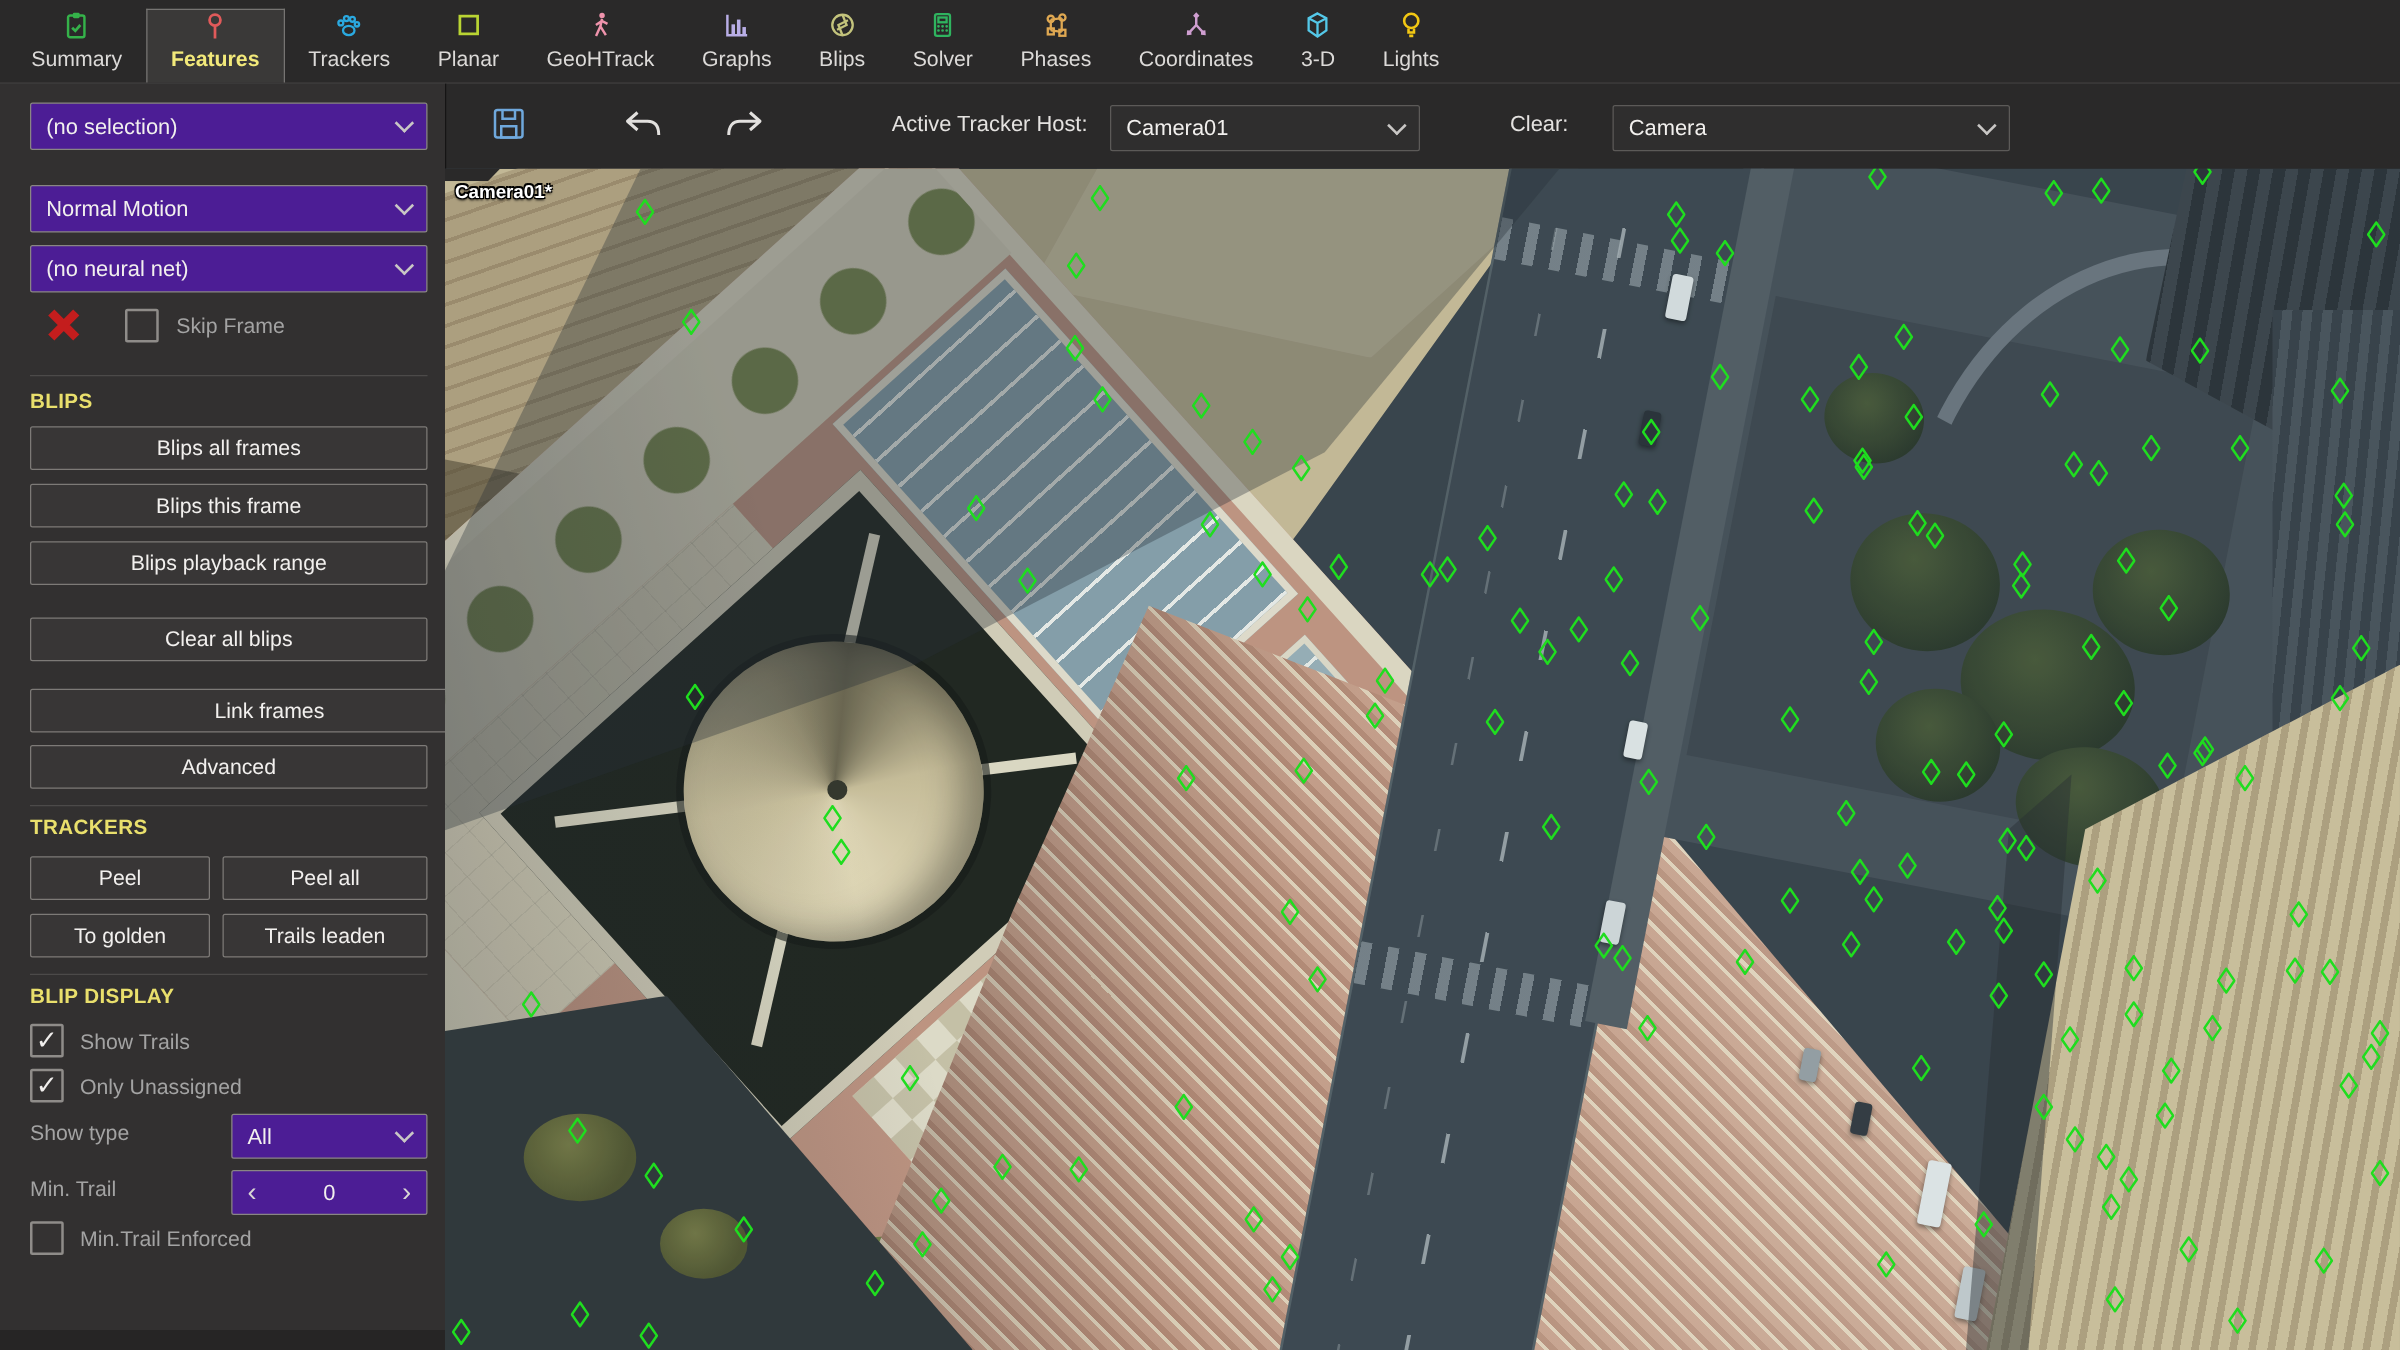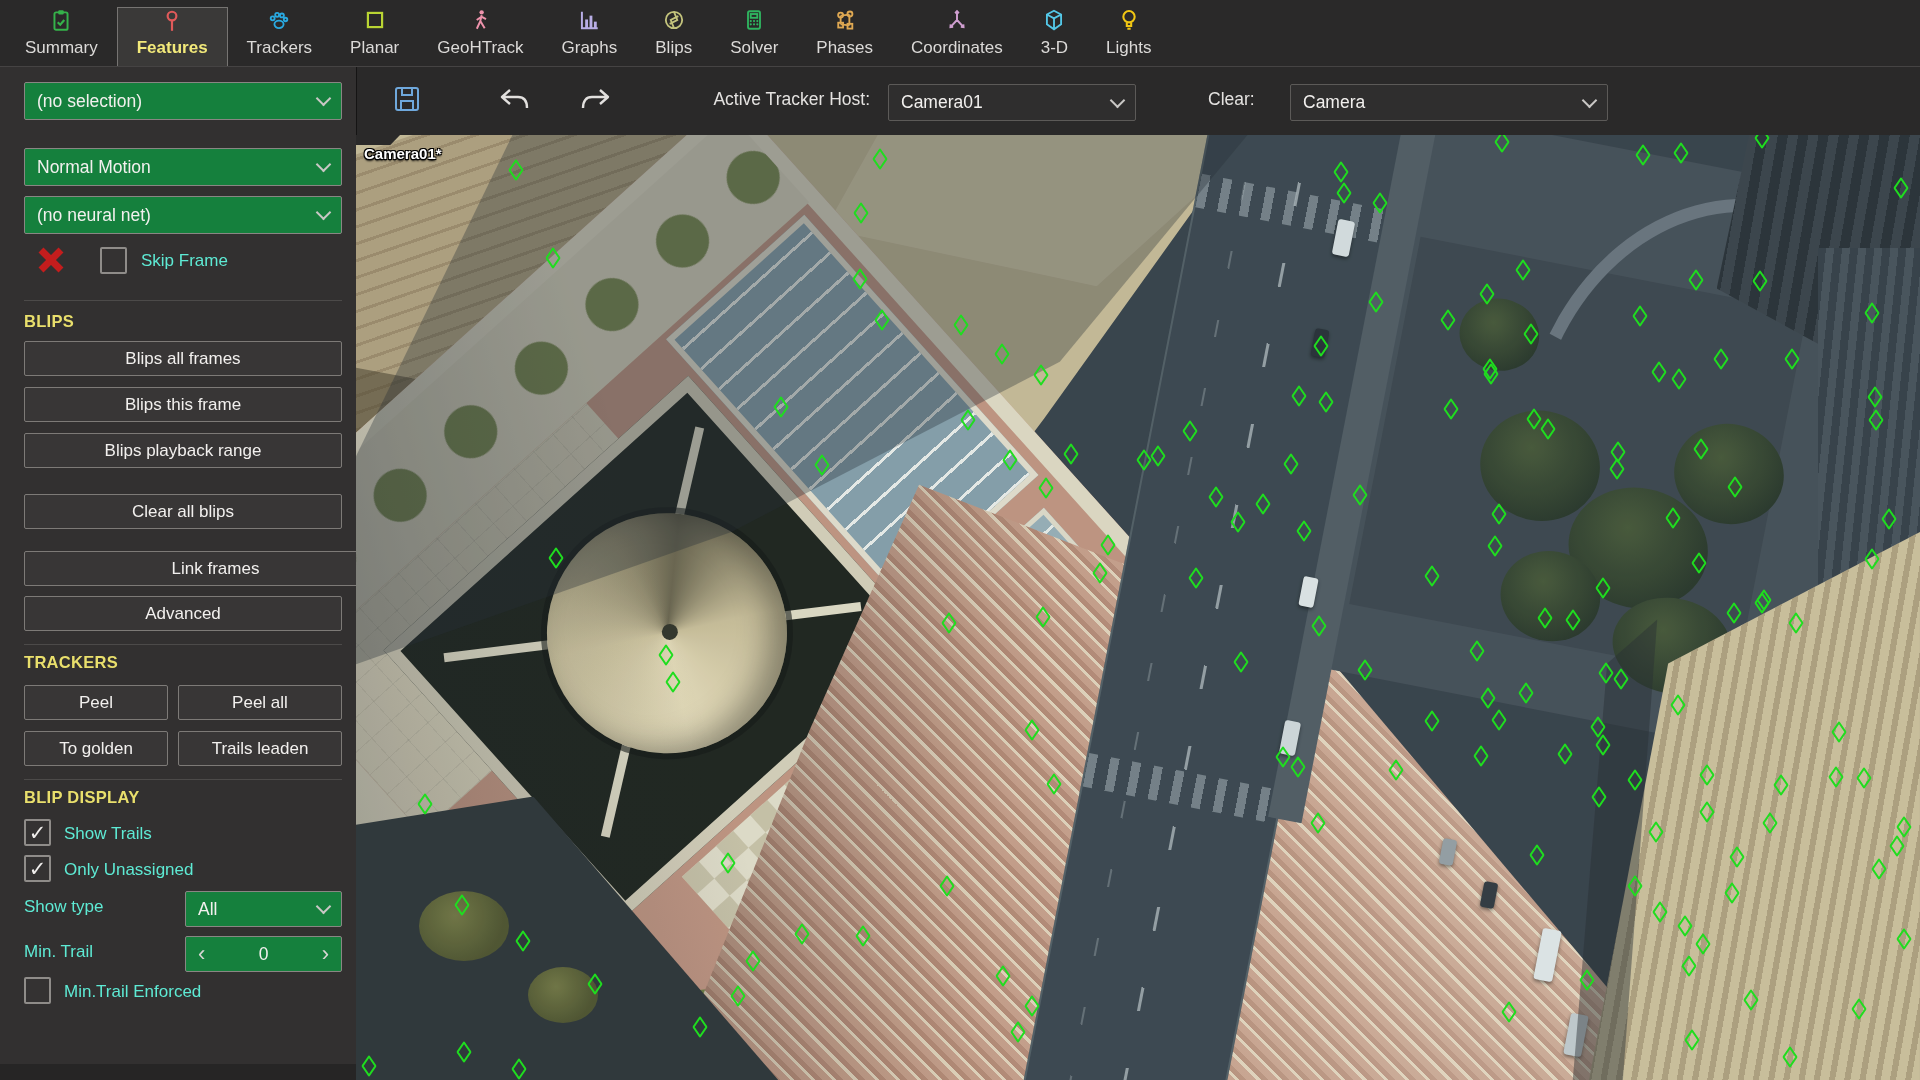--- a/index.html
+++ b/index.html
@@ -21,29 +21,29 @@
   #toolrow{left:356px;top:67px;width:1564px;height:68px;background:#2a2929;}
   .toollbl{font-size:17.5px;color:#e4e2e0;}
   .dd{box-sizing:border-box;display:flex;align-items:center;justify-content:space-between;
       padding:0 12px;border-radius:2px;font-size:17.5px;color:#f2f0ee;}
   .dd-dark{background:#2f2e2e;border:1px solid #5c5a58;}
   .chev{width:9px;height:9px;border-right:2px solid #c9c7c5;border-bottom:2px solid #c9c7c5;
         transform:rotate(45deg);margin-top:-5px;flex:0 0 auto;}
 
   
   #sidebar{left:0;top:67px;width:356px;height:1013px;background:#323030;border-right:1px solid #151414;}
-  .dd-side{background:#15803d;border:1px solid #898683;}
+  .dd-side{background:#4c1d95;border:1px solid #898683;}
   .sbtn{box-sizing:border-box;background:#383636;border:1px solid #7d7a77;border-radius:2px;
         display:flex;align-items:center;justify-content:center;font-size:17px;color:#f2f0ee;cursor:default;}
   .divider{height:1px;background:#4c4a49;}
   .sectitle{font-size:16.5px;font-weight:bold;color:#e9df6c;letter-spacing:.3px;}
   .cb{box-sizing:border-box;width:27px;height:27px;border:2px solid #8f8c89;border-radius:2px;
       background:#343232;display:flex;align-items:center;justify-content:center;
       font-size:21px;color:#f0eeec;line-height:1;}
-  .cblbl{font-size:17px;color:#5eead4;}
+  .cblbl{font-size:17px;color:#a3a3a3;}
   .steparrow{font-size:22px;color:#d8d6d4;line-height:1;}
 
   
   #viewport{left:356px;top:135px;width:1564px;height:945px;overflow:hidden;background:#3a434c;cursor:crosshair;}
   #viewport .sc{position:absolute;}
   .cam-label{left:8px;top:10px;font-size:15px;font-weight:bold;color:#fff;z-index:50;
      text-shadow:-1px -1px 0 #000,1px -1px 0 #000,-1px 1px 0 #000,1px 1px 0 #000,0 2px 2px #000;}
   .corner-tab{left:0;top:0;width:44px;height:10px;background:#2a2929;z-index:49;
      clip-path:polygon(0 0,100% 0,78% 100%,0 100%);}
   #markers{position:absolute;inset:0;z-index:40;}

